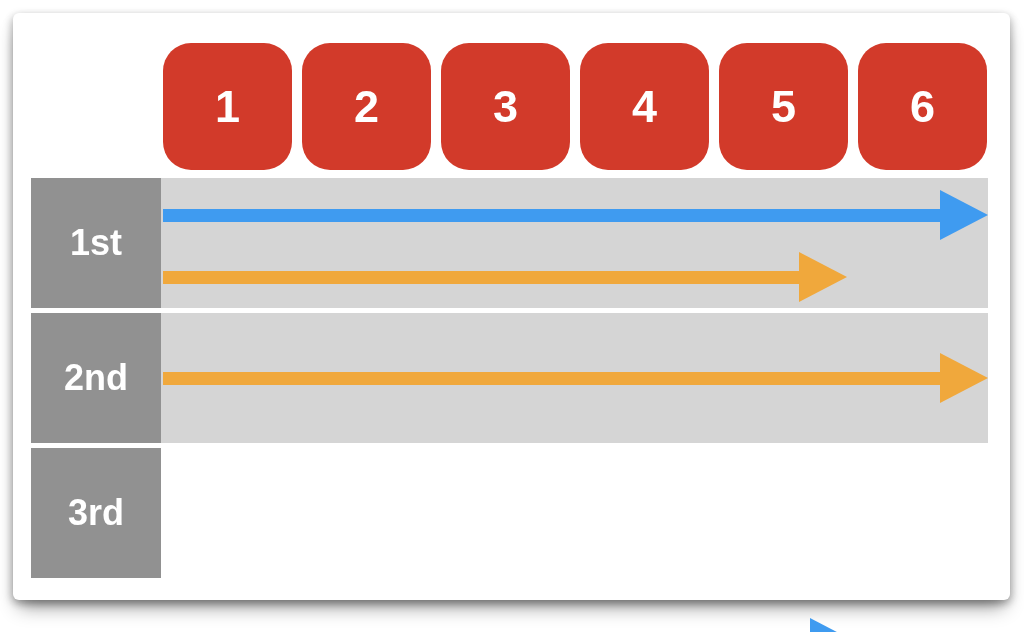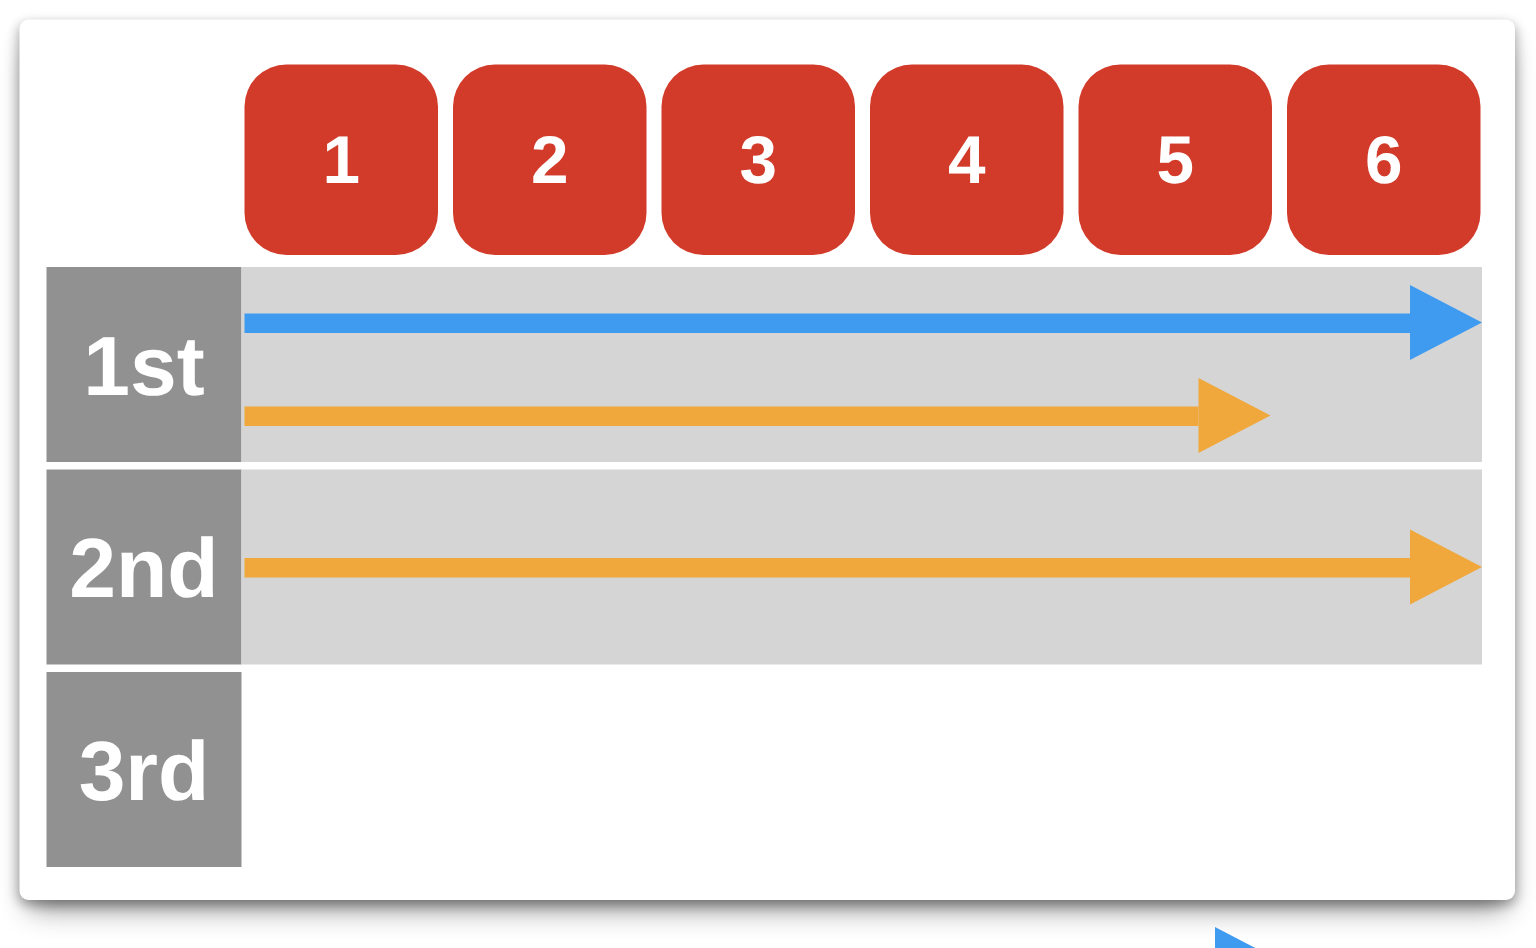--- a/index.html
+++ b/index.html
@@ -52,21 +52,21 @@
     display: flex;
   }
   .row1 { top: 165px; }
   .row2 { top: 300px; }
   .row3 { top: 435px; flex-direction: column; }
   .row-label {
     width: 130px;
     flex: 0 0 130px;
     background: #919191;
     color: #ffffff;
-    font-size: 56px;
+    font-size: 36px;
     font-weight: bold;
     display: flex;
     align-items: center;
     justify-content: center;
   }
   .track {
     position: relative;
     flex: 1;
     background: #D5D5D5;
   }

